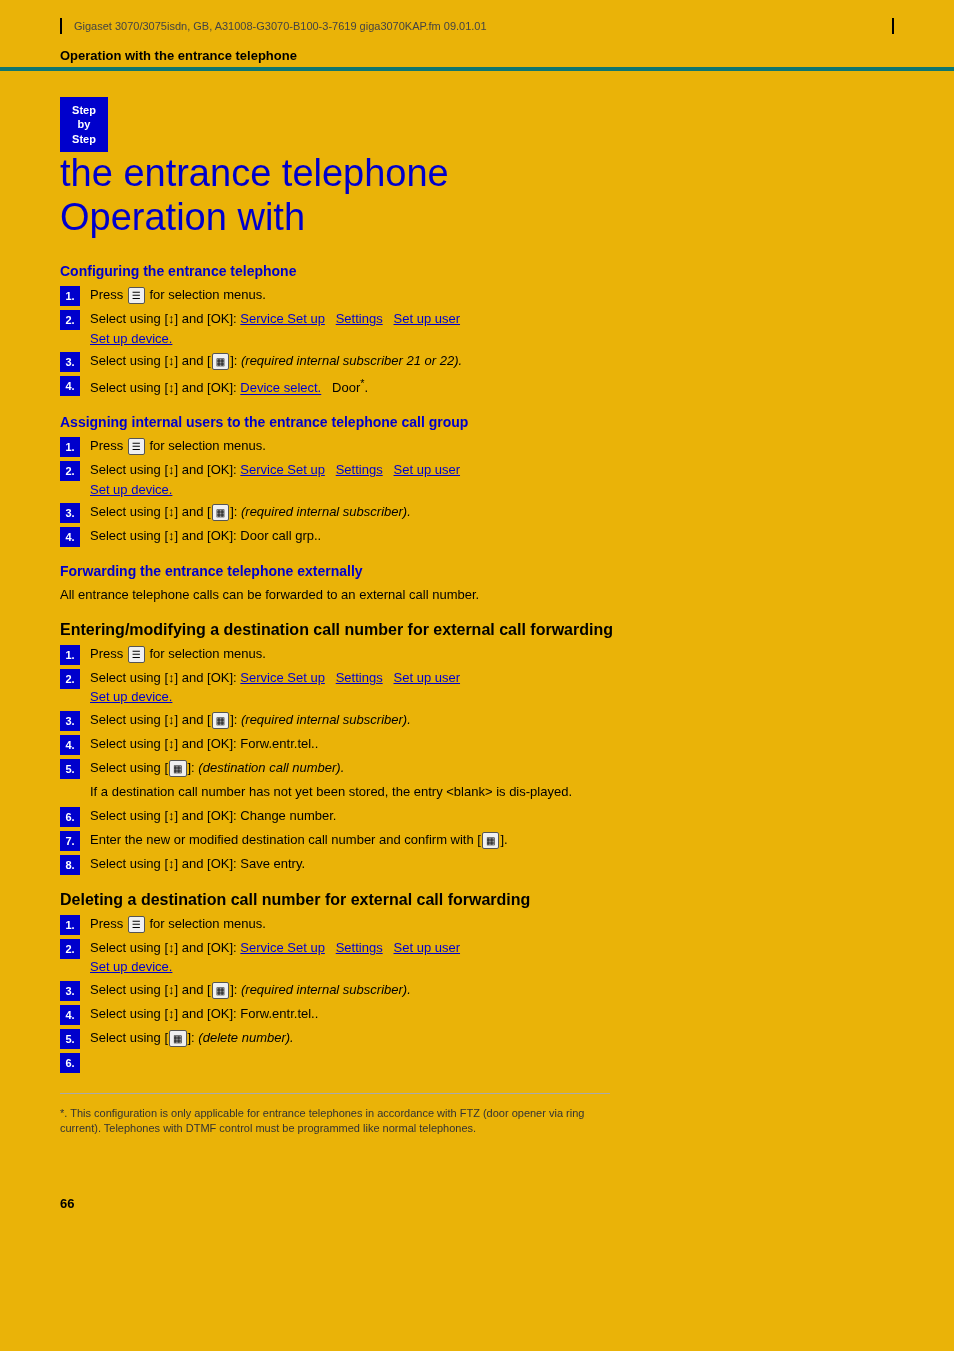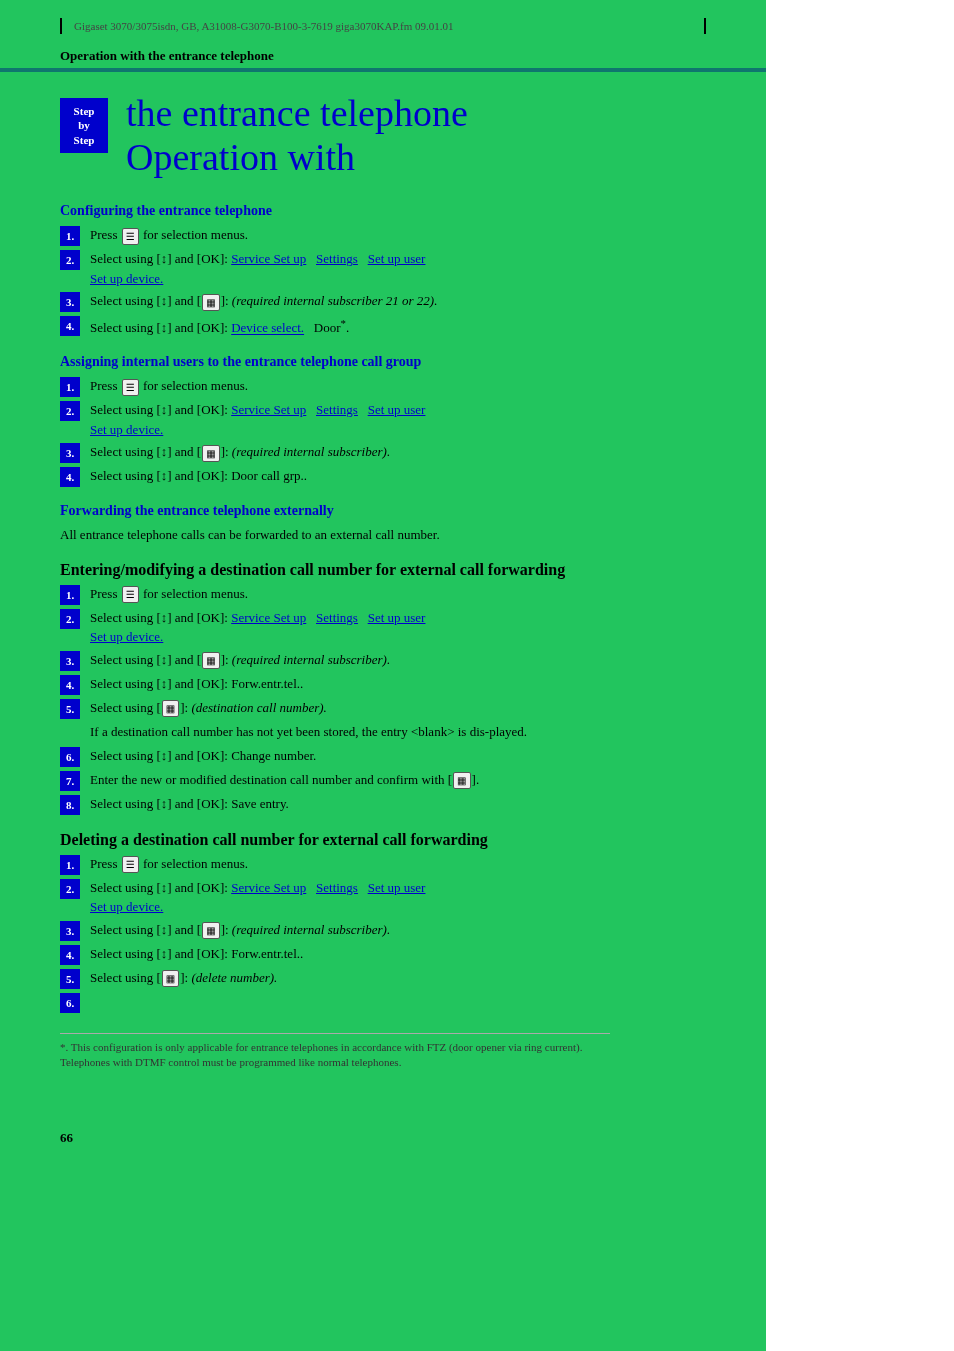--- a/index.html
+++ b/index.html
@@ -6,26 +6,25 @@
     body {
       font-family: Arial, Helvetica, sans-serif;
       font-size: 13px;
       background: #fff;
       color: #000;
       width: 954px;
       min-height: 1351px;
     }
 
     .page-container {
-      width: 766px;
+      width: 954px;
       min-height: 1351px;
-      background: #22c55e;
+      background: #eab308;
       position: relative;
       padding: 0;
-      font-family: Liberation Serif, serif;
     }
 
     
     .header-meta {
       display: flex;
       justify-content: space-between;
       align-items: center;
       padding: 18px 60px 6px 60px;
       font-size: 11px;
       color: #444;
@@ -43,21 +42,21 @@
     }
 
     
     .main-content {
       padding: 20px 60px 40px 60px;
     }
 
     
     .title-area {
       display: flex;
-      flex-direction: row;
+      flex-direction: column;
       align-items: flex-start;
       margin-bottom: 24px;
     }
 
     .step-badge {
       background: #0000cc;
       color: #fff;
       font-size: 11px;
       font-weight: bold;
       text-align: center;
@@ -138,21 +137,21 @@
     .plain-text {
       font-size: 13px;
       line-height: 1.5;
       margin-bottom: 6px;
     }
 
     
     .footnote-area {
       border-top: 1px solid #aaa;
       margin-top: 20px;
-      padding-top: 6px;
+      padding-top: 12px;
       font-size: 11px;
       color: #333;
       line-height: 1.4;
       max-width: 550px;
     }
 
     
     .page-number {
       font-size: 13px;
       font-weight: bold;

